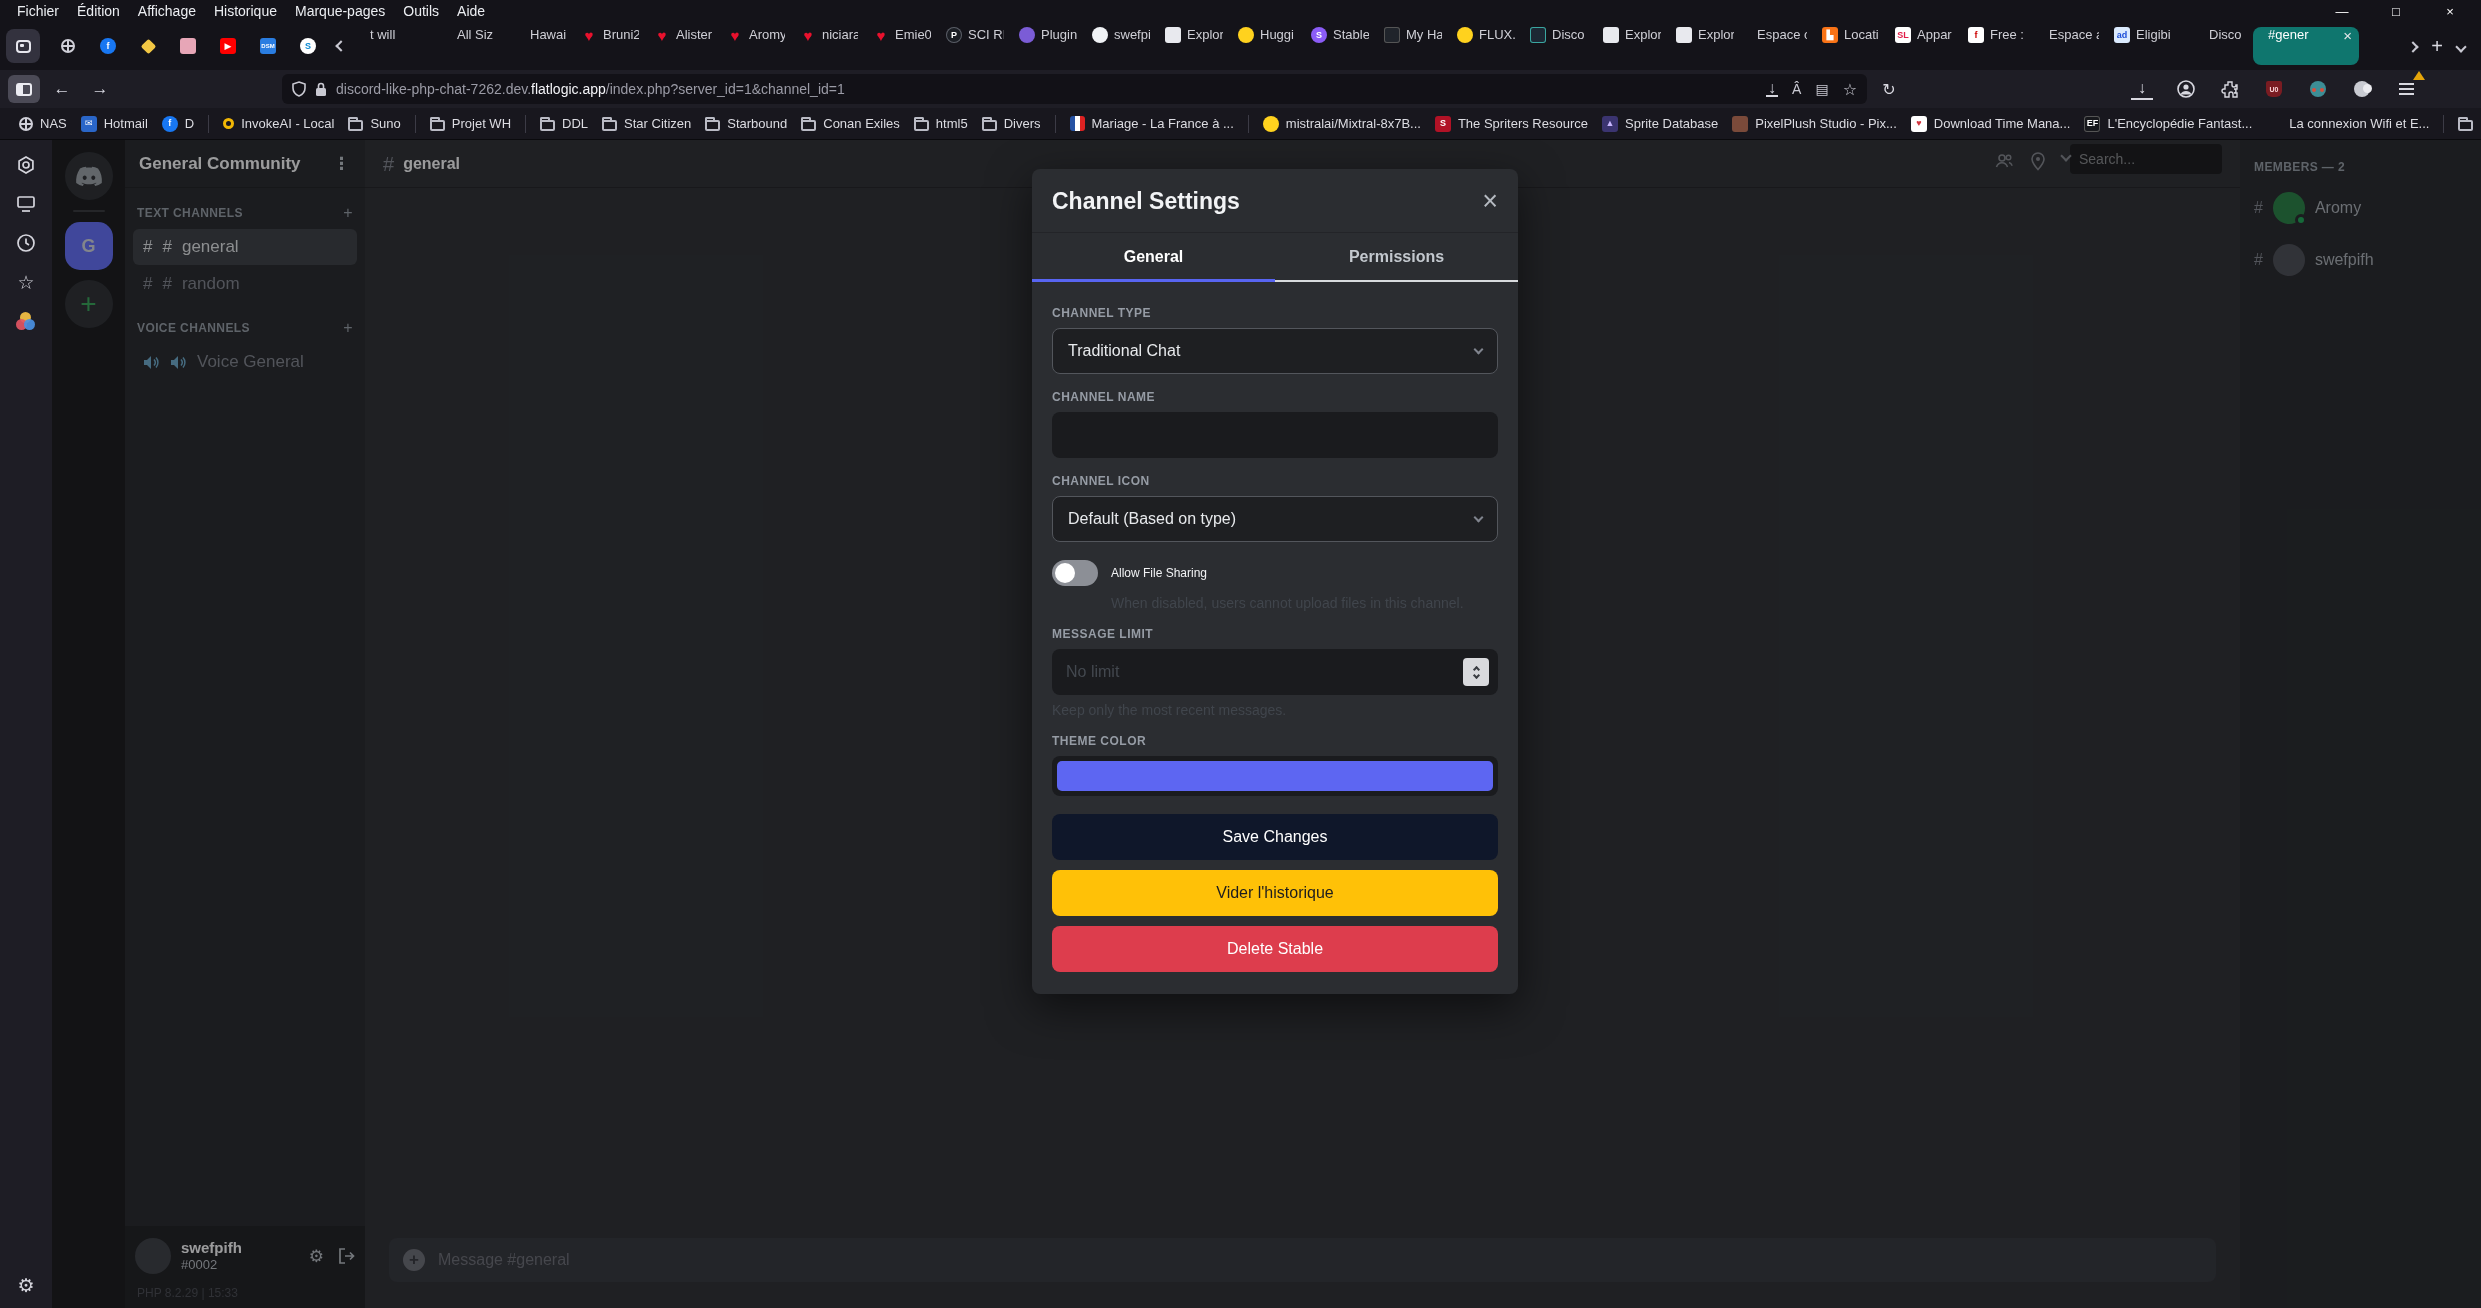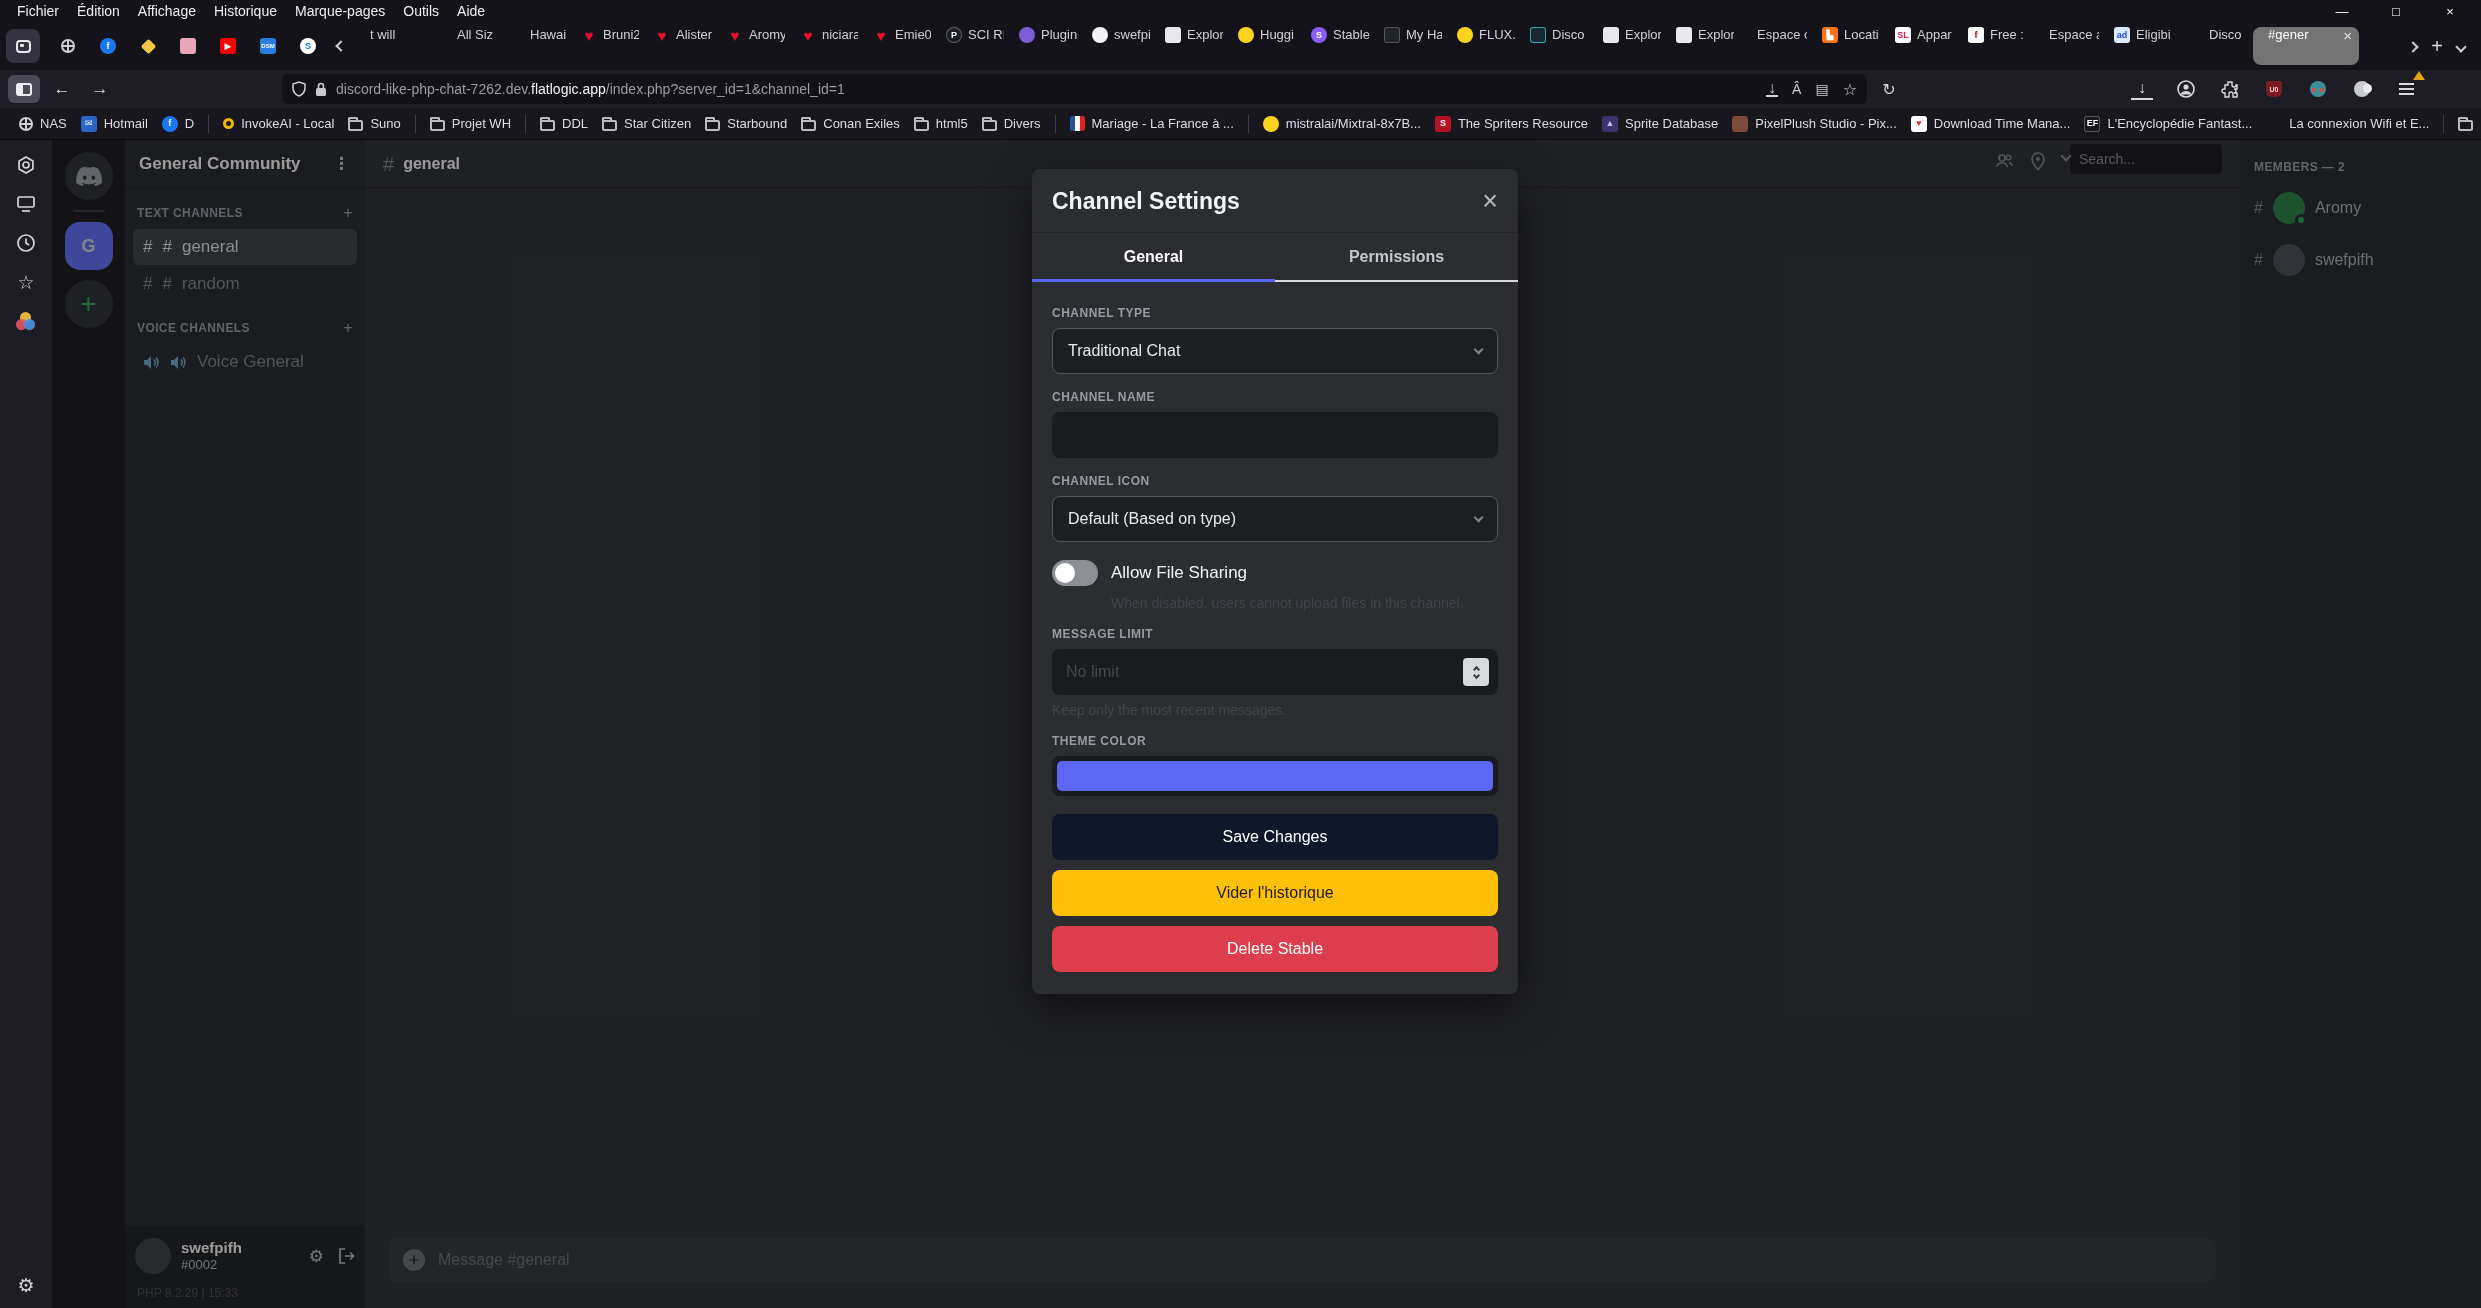--- a/index.html
+++ b/index.html
@@ -18,21 +18,21 @@
   .fxview{width:34px;height:34px;border-radius:8px;background:#33323e;display:flex;align-items:center;justify-content:center;margin-right:6px}
   .fxview i{width:15px;height:13px;border:2px solid #e7e7ee;border-radius:4px;display:block;position:relative}
   .fxview i::after{content:"";position:absolute;left:2px;top:2px;width:4px;height:3px;background:#e7e7ee;border-radius:1px}
   .ptab{width:38px;height:38px;display:flex;align-items:center;justify-content:center;border-radius:8px}
   .tabscroll{width:22px;display:flex;align-items:center;justify-content:center;color:#c9c9d2}
   .chev{display:inline-block;width:8px;height:8px;border-right:2px solid #c9c9d2;border-bottom:2px solid #c9c9d2}
   .chev.left{transform:rotate(135deg)}.chev.right{transform:rotate(-45deg)}.chev.down{transform:rotate(45deg);margin-top:-4px}
   #tabs-container{display:flex;align-items:center;gap:1px;flex:1;overflow:hidden}
   .tab{width:72px;height:38px;border-radius:8px;display:flex;align-items:flex-start;gap:6px;padding:0 7px;color:#cfcfd6;font-size:13px;flex:0 0 auto}
   .tab .label{white-space:nowrap;overflow:hidden;flex:1}
-  .tab.active{width:106px;background:#737373;color:#fff}
+  .tab.active{width:106px;background:#0f766e;color:#fff}
   .tab .close{font-size:15px;color:#e6e6ea}
   .tab-actions{display:flex;align-items:center;gap:14px;padding:0 10px;color:#e6e6ea}
   .newtab{font-size:20px;color:#dadae2}
 
   
   .fav{width:16px;height:16px;display:inline-flex;align-items:center;justify-content:center;
        font-size:9px;font-weight:700;border-radius:3px;flex:0 0 auto;line-height:1}
   .fav-circle{border-radius:50%}
   .fav-heart{font-size:15px;background:transparent!important}
   .fav-none{width:2px;background:transparent!important}
@@ -144,21 +144,21 @@
   .mtab{flex:1;text-align:center;padding:15px 0 13px;font-size:16px;font-weight:700;color:#c3c8ce;border-bottom:2px solid #d8dadd}
   .mtab.active{color:#fff;border-bottom:3px solid #5865f2}
   .modal-body{padding:8px 20px 22px;display:flex;flex-direction:column}
   .flabel{font-size:12px;font-weight:700;letter-spacing:.5px;color:#969ca5;margin:16px 0 8px}
   .select{height:46px;background:#1e1f22;border:1px solid #53565c;border-radius:8px;display:flex;align-items:center;justify-content:space-between;padding:0 15px;font-size:16px;color:#e8eaed}
   .select .chev{border-color:#80848e;width:7px;height:7px}
   .text-input{height:46px;background:#1a1b1e;border:none;border-radius:8px;width:100%;color:#e8eaed;font-size:16px;padding:0 14px;outline:none;font-family:inherit}
   .toggle-row{display:flex;align-items:center;gap:13px;margin:18px 0 2px}
   .toggle{width:46px;height:26px;border-radius:13px;background:#8c8f96;position:relative;flex:0 0 auto}
   .toggle .knob{position:absolute;left:3px;top:3px;width:20px;height:20px;border-radius:50%;background:#fff}
-  .toggle-label{font-size:17px;color:#f2f3f5}
+  .toggle-label{font-size:12px;color:#f2f3f5}
   .help{font-size:14px;color:#40454c;margin-top:7px}
   .help.indent{margin-left:59px}
   .numwrap{position:relative}
   .numwrap input::placeholder{color:#43484f}
   .spinner{position:absolute;right:9px;top:9px;width:26px;height:28px;background:#d9dadd;border-radius:4px;display:flex;flex-direction:column;align-items:center;justify-content:center;gap:3px}
   .spinner .chev{width:5px;height:5px;border-color:#3a3d42;border-width:2px}
   .spinner .up{transform:rotate(-135deg);margin-bottom:-2px}
   .spinner .dn{transform:rotate(45deg)}
   .color-outer{background:#1a1b1e;border-radius:8px;padding:5px}
   .color-swatch{height:30px;border-radius:5px}

